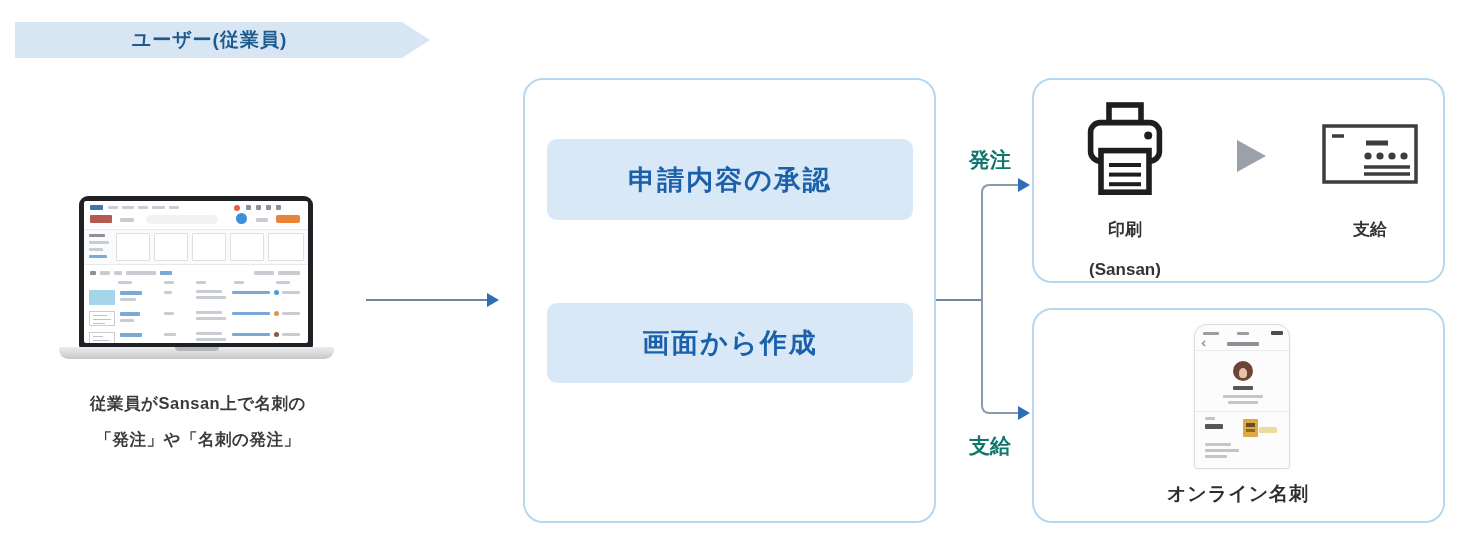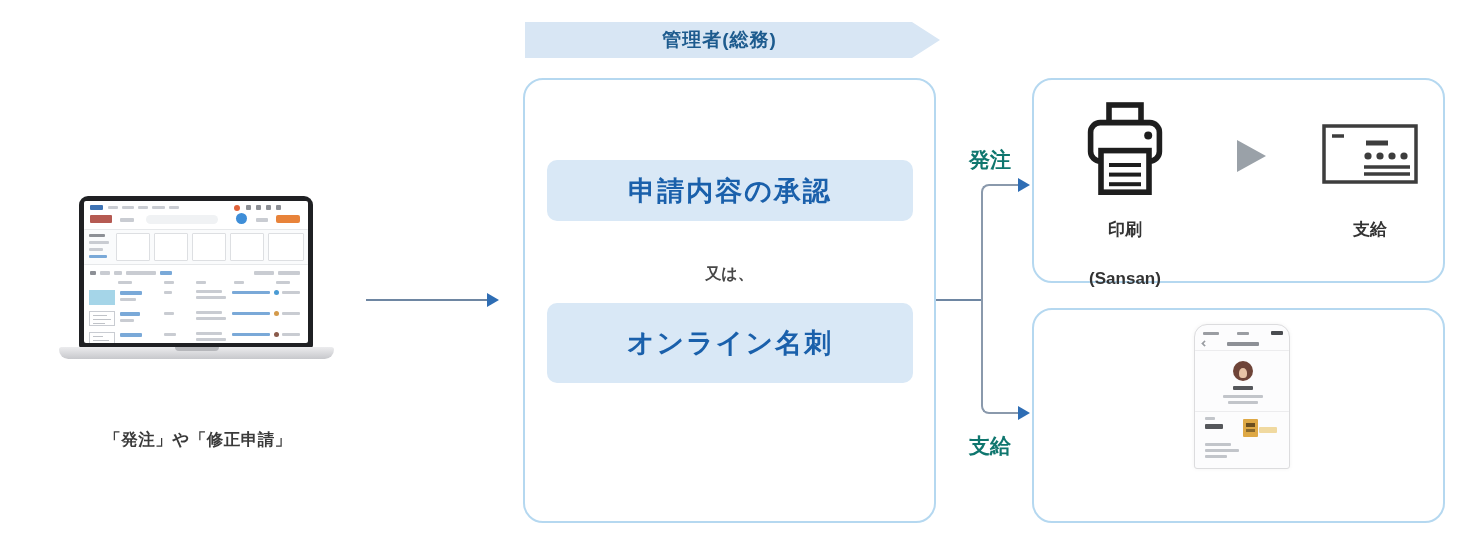--- a/index.html
+++ b/index.html
@@ -103,22 +103,22 @@
   .online-card-label {
     position:absolute; left:1138px; top:481px; width:200px; text-align:center;
     color:#2e2e2e; font-weight:bold; font-size:19px; letter-spacing:1px;
   }
 </style>
 </head>
 <body>
 
 <div class="canvas">
 
-  <div class="banner" style="left:525px">
-    <span>管理者(総務)</span>
+  <div class="banner" style="left:15px">
+    <span>ユーザー(従業員)</span>
   </div>
 
   <div class="laptop-screen">
     <div class="laptop-display">
 
       <div class="bar navy" style="left:6px;top:4px;width:13px;height:5px"></div>
       <div class="bar" style="left:24px;top:5px;width:10px;height:3px"></div>
       <div class="bar" style="left:38px;top:5px;width:12px;height:3px"></div>
       <div class="bar" style="left:54px;top:5px;width:10px;height:3px"></div>
       <div class="bar" style="left:68px;top:5px;width:13px;height:3px"></div>
@@ -193,32 +193,32 @@
       <div class="bar" style="left:80px;top:132px;width:12px;height:3px"></div>
       <div class="bar" style="left:112px;top:131px;width:26px;height:3px"></div>
       <div class="bar" style="left:112px;top:137px;width:30px;height:3px"></div>
       <div class="bar blue" style="left:148px;top:132px;width:38px;height:3px"></div>
       <div class="p-el" style="left:190px;top:131px;width:5px;height:5px;border-radius:50%;background:#8a5a4a"></div>
       <div class="bar" style="left:198px;top:132px;width:18px;height:3px"></div>
     </div>
   </div>
   <div class="laptop-base"></div>
 
-  <div class="caption" style="top:429px">「発注」や「修正申請」</div>
+  <div class="caption" style="top:393px">従業員がSansan上で名刺の</div>
+  <div class="caption" style="top:429px">「発注」や「名刺の発注」</div>
 
   <div class="hline" style="left:366px;top:299px;width:122px"></div>
   <div class="arrowhead" style="left:487px;top:293px"></div>
 
   <div class="outline-box" style="left:523px;top:78px;width:413px;height:445px"></div>
-  <div class="option-box" style="top:160px;height:61px">
+  <div class="option-box" style="top:139px;height:81px">
     <span>申請内容の承認</span>
   </div>
-  <div class="or-text">又は、</div>
   <div class="option-box" style="top:303px;height:80px">
-    <span>オンライン名刺</span>
+    <span>画面から作成</span>
   </div>
 
   <div class="hline" style="left:936px;top:299px;width:47px;background:#4f6config5a82a8"></div>
   <div class="hline" style="left:936px;top:299px;width:47px"></div>
   <div class="elbow-top"></div>
   <div class="vline" style="left:981px;top:210px;height:178px"></div>
   <div class="elbow-bottom"></div>
   <div class="arrowhead" style="left:1018px;top:178px"></div>
   <div class="arrowhead" style="left:1018px;top:406px"></div>
   <div class="flow-label" style="left:955px;top:146px">発注</div>
@@ -229,21 +229,21 @@
   <svg style="position:absolute;left:1085px;top:101px" width="80" height="100" viewBox="0 0 100 125">
     <rect x="30" y="5" width="40" height="26" fill="#ffffff" stroke="#1e1e1e" stroke-width="7"></rect>
     <rect x="7" y="27" width="86" height="48" rx="12" fill="#ffffff" stroke="#1e1e1e" stroke-width="7"></rect>
     <circle cx="79" cy="43" r="5" fill="#1e1e1e"></circle>
     <rect x="20" y="62" width="60" height="52" fill="#ffffff" stroke="#1e1e1e" stroke-width="7"></rect>
     <line x1="30" y1="80" x2="70" y2="80" stroke="#1e1e1e" stroke-width="5"></line>
     <line x1="30" y1="92" x2="70" y2="92" stroke="#1e1e1e" stroke-width="5"></line>
     <line x1="30" y1="104" x2="70" y2="104" stroke="#1e1e1e" stroke-width="5"></line>
   </svg>
   <div class="icon-label" style="left:1085px;top:218px;width:80px">印刷</div>
-  <div class="icon-label" style="left:1070px;top:269px;width:110px">(Sansan)</div>
+  <div class="icon-label" style="left:1070px;top:260px;width:110px">(Sansan)</div>
 
   <div class="play-triangle"></div>
 
   <svg style="position:absolute;left:1322px;top:124px" width="96" height="60" viewBox="0 0 96 60">
     <rect x="2" y="2" width="92" height="56" fill="#ffffff" stroke="#3d3d3d" stroke-width="3.5"></rect>
     <line x1="10" y1="12" x2="22" y2="12" stroke="#3d3d3d" stroke-width="3.5"></line>
     <line x1="44" y1="19" x2="66" y2="19" stroke="#3d3d3d" stroke-width="5"></line>
     <circle cx="46" cy="32" r="3.6" fill="#3d3d3d"></circle>
     <circle cx="58" cy="32" r="3.6" fill="#3d3d3d"></circle>
     <circle cx="70" cy="32" r="3.6" fill="#3d3d3d"></circle>
@@ -278,14 +278,15 @@
     <div class="p-el" style="left:48px;top:94px;width:15px;height:18px;background:#dea845">
       <span style="position:absolute;left:3px;top:4px;width:9px;height:4px;background:#6b4e1e"></span>
       <span style="position:absolute;left:3px;top:10px;width:9px;height:3px;background:#8a6a2e"></span>
     </div>
     <div class="p-el" style="left:64px;top:102px;width:18px;height:6px;background:#f0d9a0"></div>
     <div class="p-el" style="left:10px;top:118px;width:26px;height:3px;background:#c2c5ca"></div>
     <div class="p-el" style="left:10px;top:124px;width:34px;height:3px;background:#c2c5ca"></div>
     <div class="p-el" style="left:10px;top:130px;width:22px;height:3px;background:#c2c5ca"></div>
   </div>
 
+  <div class="online-card-label">オンライン名刺</div>
 
 </div>
 
 </body></html>

